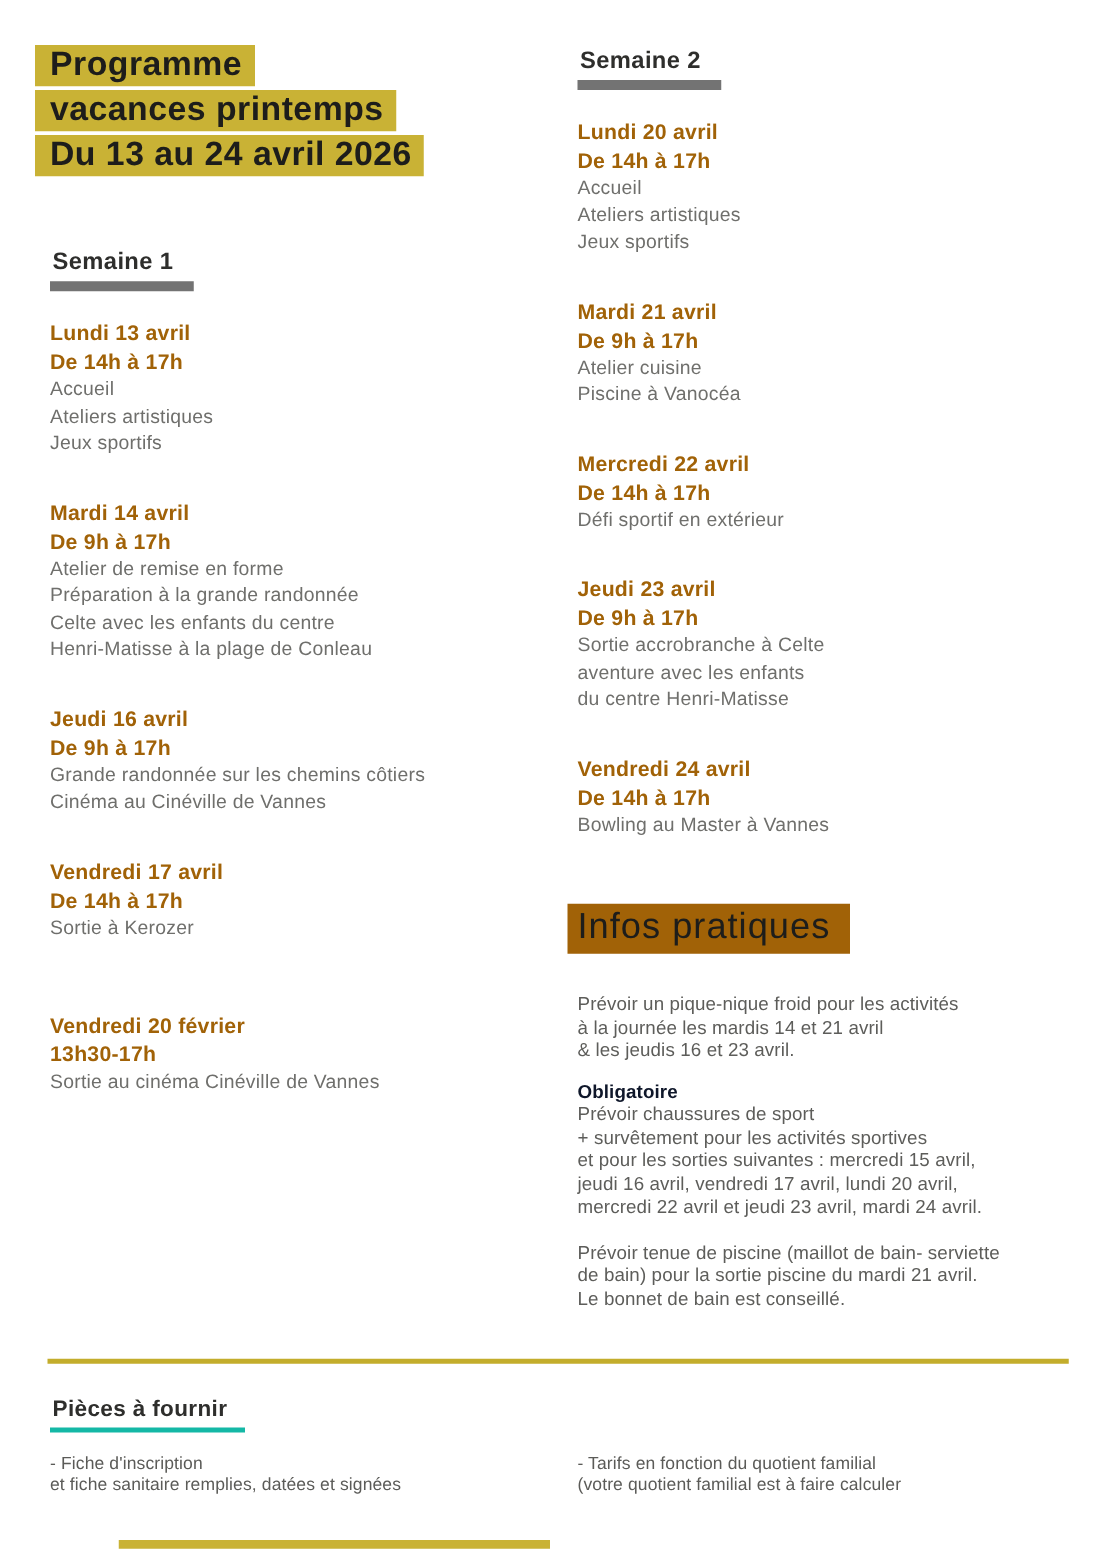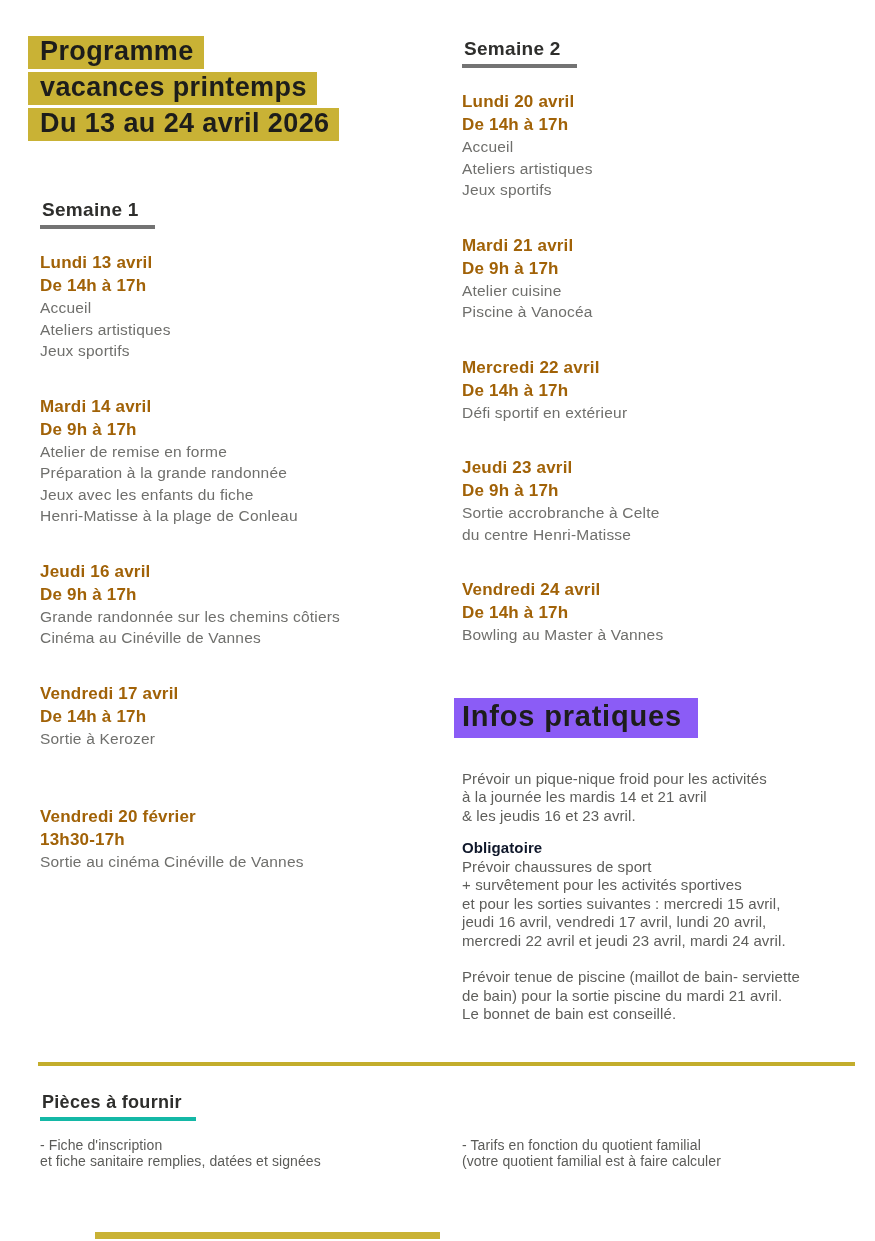--- a/index.html
+++ b/index.html
@@ -17,36 +17,36 @@
   .title{margin-bottom:58px;}
   .title-line{
     display:table;background:#c9b235;color:#1d1d1b;
     font-weight:bold;font-size:27px;line-height:29px;letter-spacing:0.4px;
     padding:1px 10px 3px 12px;margin:0 0 3px -12px;white-space:nowrap;
   }
 
   
   .section-heading{
     display:inline-block;font-size:19px;font-weight:bold;color:#2e2e2c;
-    letter-spacing:0.3px;border-bottom:4px solid #737373;
+    letter-spacing:0.3px;border-bottom:8px solid #737373;
     padding:0 16px 4px 2px;margin:0 0 22px 0;
   }
   .col-right .section-heading{margin-top:2px;}
 
   
   .event{margin-bottom:33px;}
   .event-day,.event-time{
     font-size:17px;font-weight:bold;color:#a16207;line-height:23px;letter-spacing:0.2px;
   }
   .event-line{font-size:15.5px;color:#6f6f6c;line-height:20.5px;letter-spacing:0.2px;margin-top:1px;}
 
   
   .infos-heading{
-    display:table;background:#8b5cf6;color:#1d1d1b;
-    font-size:29px;font-weight:bold;letter-spacing:0.8px;white-space:nowrap;
+    display:table;background:#a16207;color:#1d1d1b;
+    font-size:29px;font-weight:normal;letter-spacing:0.8px;white-space:nowrap;
     padding:2px 16px 5px 8px;margin:52px 0 32px -8px;
   }
   .infos-bold{font-size:15px;font-weight:bold;color:#1f1f1d;line-height:20px;letter-spacing:0.1px;}
   .infos-bold sup{font-size:9px;}
   .infos-para{font-size:15px;color:#5d5d5a;line-height:18.5px;letter-spacing:0.1px;margin-top:18px;}
   .obligatoire{font-weight:bold;color:#0f172a;}
   .para-line{min-height:18.5px;}
 
   
   .separator{height:4px;background:#c3ad2c;width:817px;margin:38px 0 0 -2px;}
@@ -84,21 +84,21 @@
           <div class="event-line">Accueil</div>
           <div class="event-line">Ateliers artistiques</div>
           <div class="event-line">Jeux sportifs</div>
         </div>
 
         <div class="event">
           <div class="event-day">Mardi 14 avril</div>
           <div class="event-time">De 9h à 17h</div>
           <div class="event-line">Atelier de remise en forme</div>
           <div class="event-line">Préparation à la grande randonnée</div>
-          <div class="event-line">Jeux avec les enfants du fiche</div>
+          <div class="event-line">Celte avec les enfants du centre</div>
           <div class="event-line">Henri-Matisse à la plage de Conleau</div>
         </div>
 
 
         <div class="event">
           <div class="event-day">Jeudi 16 avril</div>
           <div class="event-time">De 9h à 17h</div>
           <div class="event-line">Grande randonnée sur les chemins côtiers</div>
           <div class="event-line">Cinéma au Cinéville de Vannes</div>
         </div>
@@ -139,20 +139,21 @@
         <div class="event">
           <div class="event-day">Mercredi 22 avril</div>
           <div class="event-time">De 14h à 17h</div>
           <div class="event-line">Défi sportif en extérieur</div>
         </div>
 
         <div class="event">
           <div class="event-day">Jeudi 23 avril</div>
           <div class="event-time">De 9h à 17h</div>
           <div class="event-line">Sortie accrobranche à Celte</div>
+          <div class="event-line">aventure avec les enfants</div>
           <div class="event-line">du centre Henri-Matisse</div>
         </div>
 
         <div class="event">
           <div class="event-day">Vendredi 24 avril</div>
           <div class="event-time">De 14h à 17h</div>
           <div class="event-line">Bowling au Master à Vannes</div>
         </div>
       </div>
 

